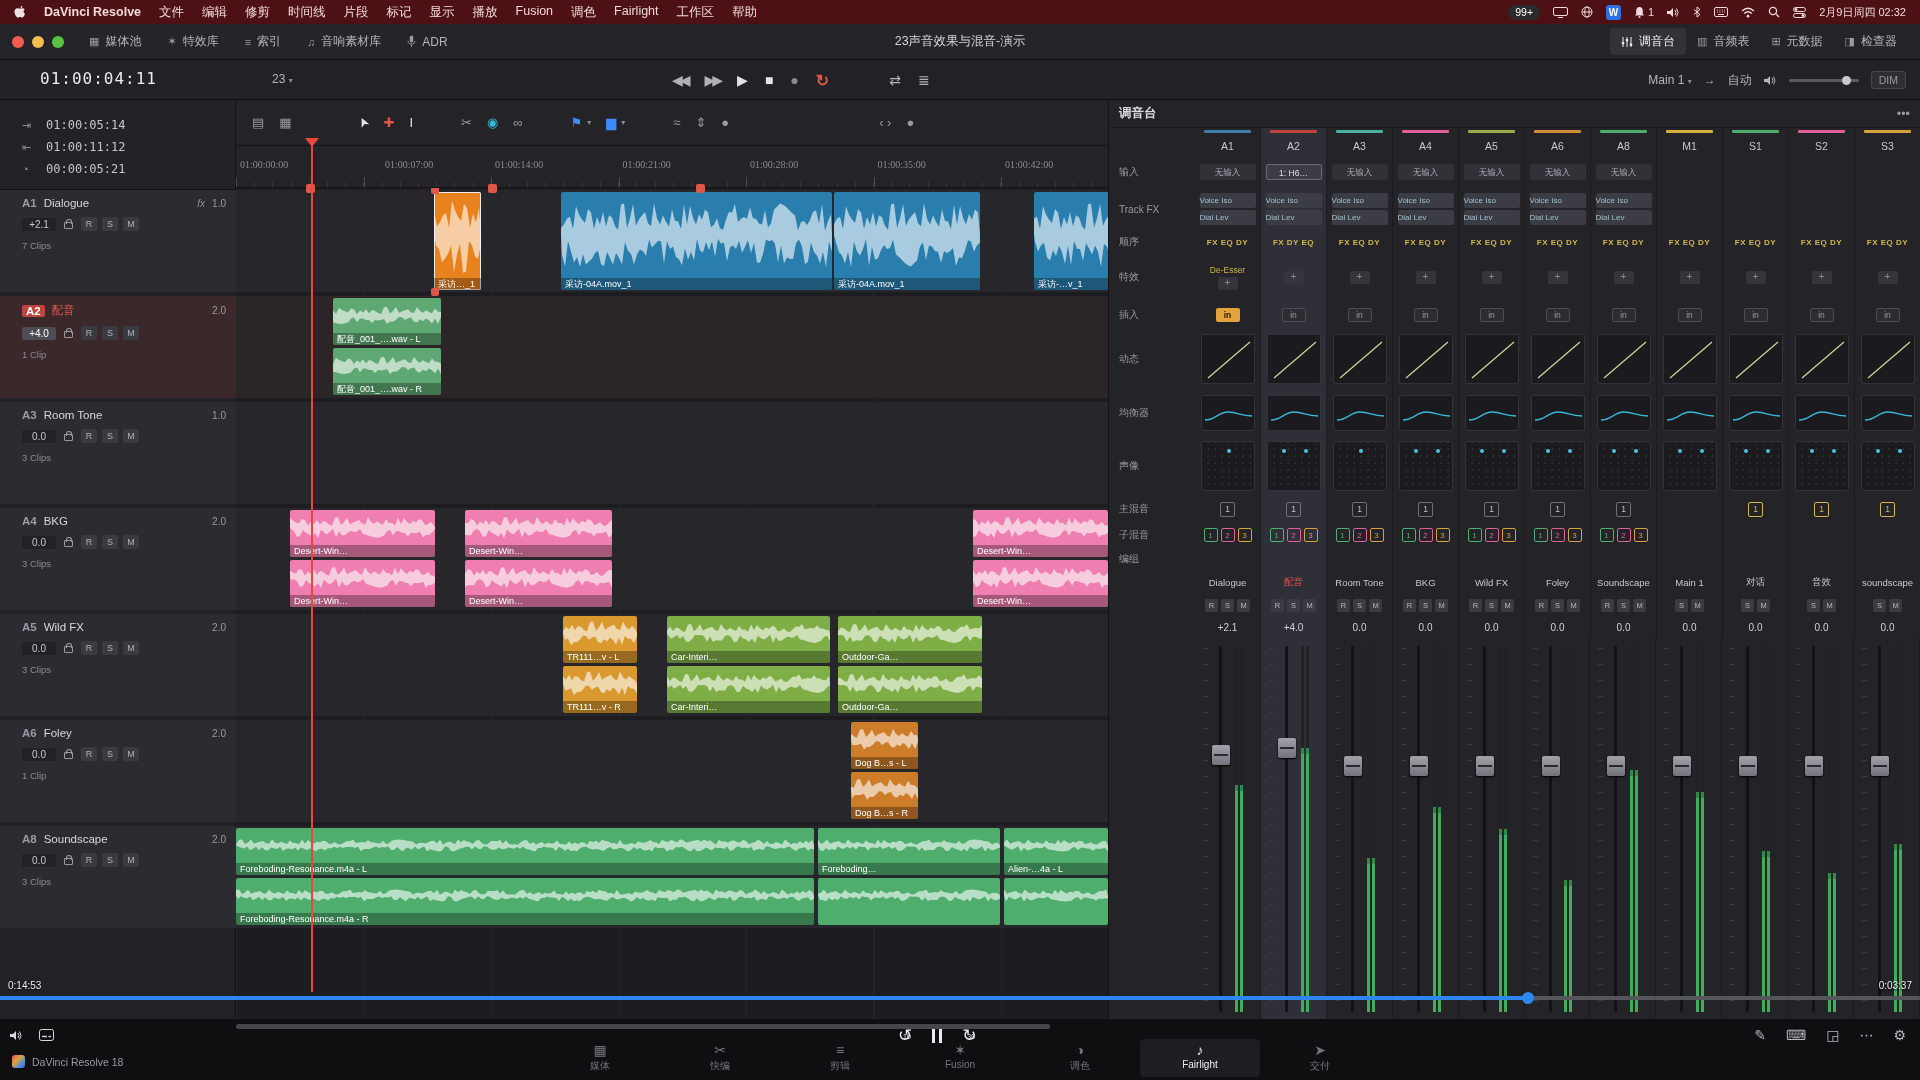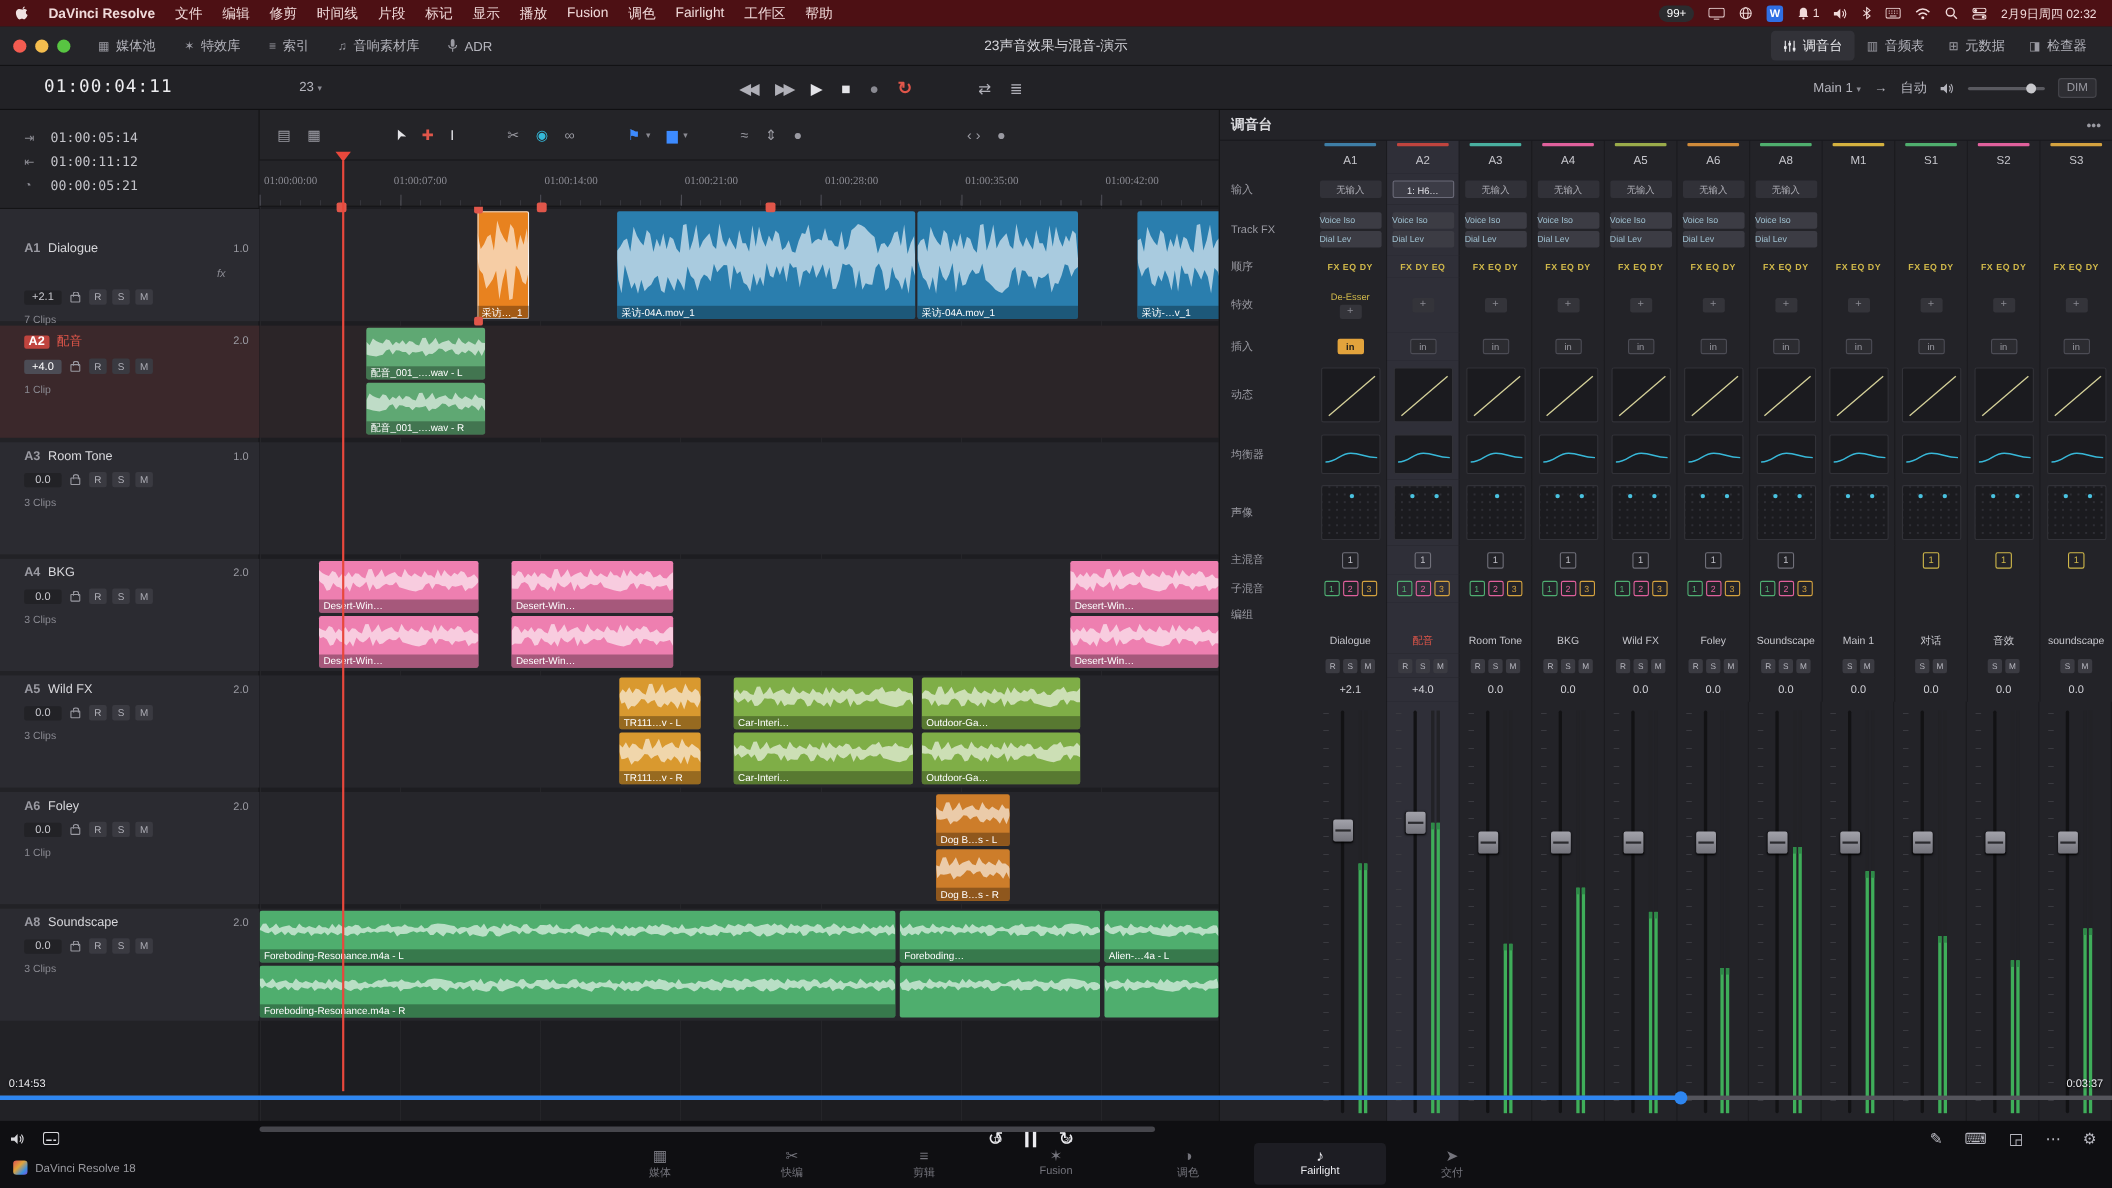--- a/index.html
+++ b/index.html
@@ -57,21 +57,21 @@
   .edge-mark{position:absolute;left:2px;width:4px;height:16px;border-radius:2px;}
 
   .th{position:absolute;left:0;width:236px;height:102px;background:#2b2b31;}
   .th.sel{background:#3b282b;}
   .th-r1{display:flex;align-items:center;gap:7px;padding:7px 10px 0 22px;font-size:11.5px;}
   .th-id{color:#9a9aa2;font-weight:bold;}
   .th-id.selid{background:#c0443e;color:#fff;padding:0 4px;border-radius:2px;}
   .th-name{color:#d8d8dc;}
   .th-name.selname{color:#e0564a;}
   .th-sp{flex:1;}
-  .th-fx{font-style:italic;color:#8a8a92;font-size:10px;margin-top:47px;}
+  .th-fx{font-style:italic;color:#8a8a92;font-size:10px;}
   .th-fmt{color:#9a9aa2;font-size:10px;}
   .th-r2{display:flex;align-items:center;gap:5px;padding:8px 10px 0 22px;}
   .th-gain{background:#222226;border-radius:2px;padding:1px 7px;font-size:10px;color:#c8c8ce;min-width:34px;text-align:center;}
   .th-gain.selg{background:#4c4c55;color:#fff;}
   .lock{width:9px;height:7px;border:1.2px solid #9a9aa2;border-radius:1px;position:relative;margin:3px 3px 0 3px;}
   .lock::before{content:"";position:absolute;left:1px;top:-4px;width:4px;height:4px;border:1.2px solid #9a9aa2;border-bottom:none;border-radius:3px 3px 0 0;}
   .hb{width:16px;height:14px;background:#3a3a41;border-radius:2px;color:#b0b0b8;font-size:9px;display:flex;align-items:center;justify-content:center;}
   .th-r3{padding:9px 10px 0 22px;font-size:9.5px;color:#8a8a92;}
 
   .ruler{position:absolute;left:236px;top:46px;width:872px;height:42px;background:#242428;border-bottom:1px solid #141416;
@@ -508,21 +508,21 @@
             <span class="hb">S</span>
             <span class="hb">M</span>
           </div>
           <div class="th-r3">3 Clips</div>
         </div>
       </div>
     <div class="ruler" id="ruler">
         <span class="rtick" style="left: 0px;"></span>
         <span class="rlab" style="left: 4px;">01:00:00:00</span>
         <span class="rtick" style="left: 127.5px;"></span>
-        <span class="rlab" style="left: 122px;">01:00:07:00</span>
+        <span class="rlab" style="left: 149px;">01:00:07:00</span>
         <span class="rtick" style="left: 255px;"></span>
         <span class="rlab" style="left: 259px;">01:00:14:00</span>
         <span class="rtick" style="left: 382.5px;"></span>
         <span class="rlab" style="left: 386.5px;">01:00:21:00</span>
         <span class="rtick" style="left: 510px;"></span>
         <span class="rlab" style="left: 514px;">01:00:28:00</span>
         <span class="rtick" style="left: 637.5px;"></span>
         <span class="rlab" style="left: 641.5px;">01:00:35:00</span>
         <span class="rtick" style="left: 765px;"></span>
         <span class="rlab" style="left: 769px;">01:00:42:00</span>

